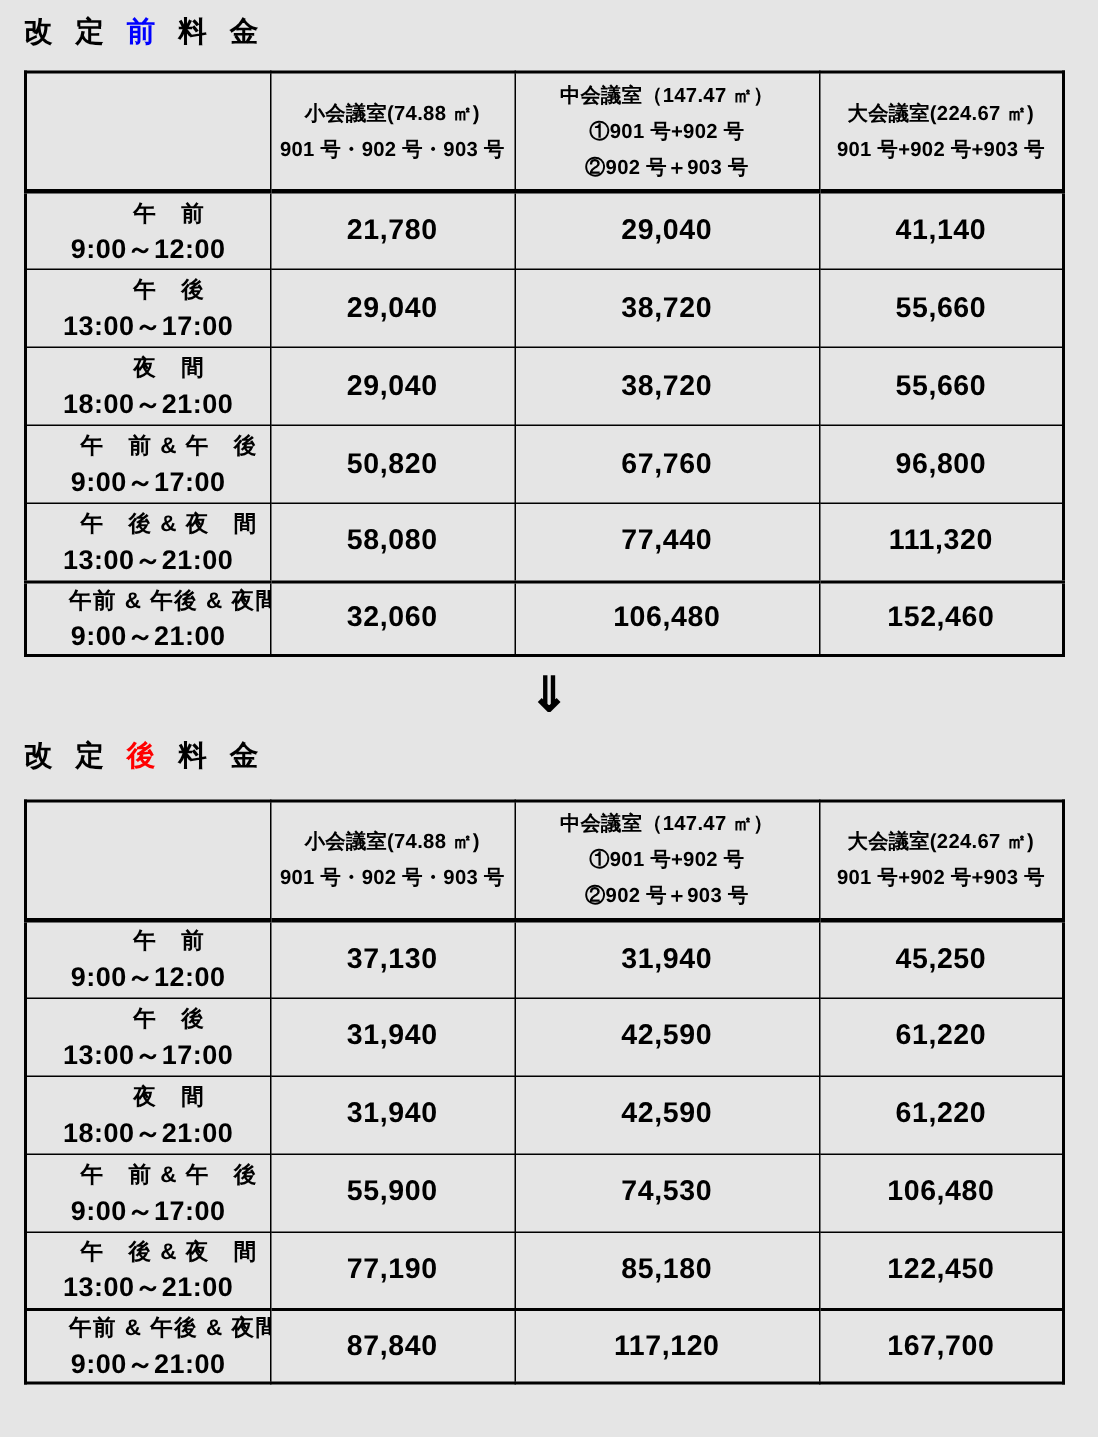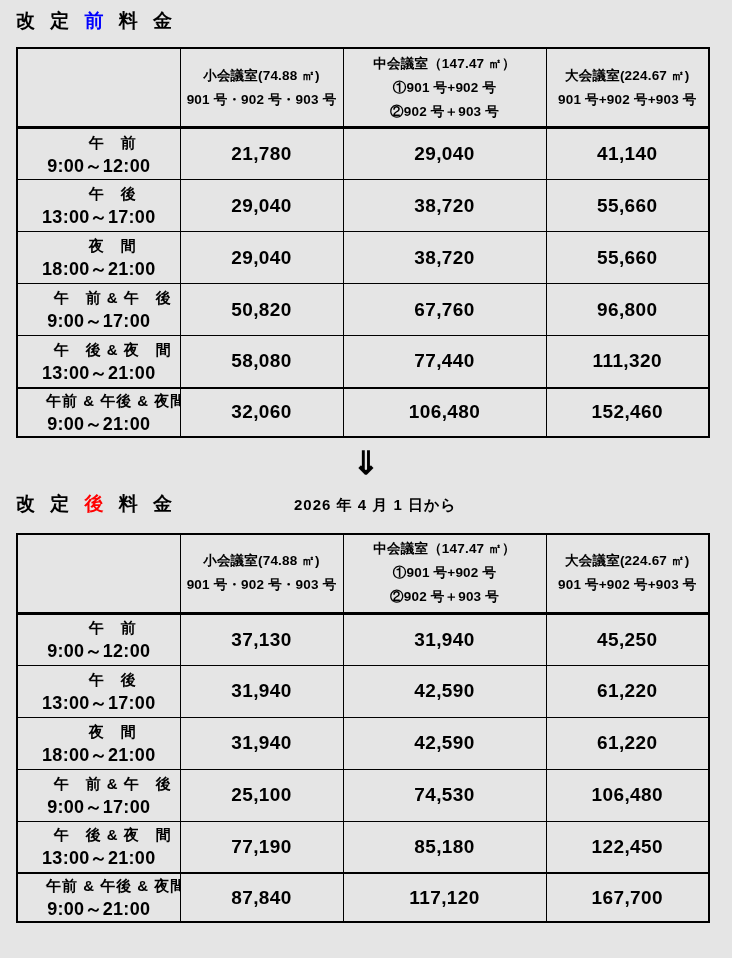--- a/index.html
+++ b/index.html
@@ -194,21 +194,20 @@
       </tr>
     </tbody>
   </table>
 
   <div class="arrow-row">
     <span class="down-arrow">⇓</span>
   </div>
 
   <div class="title-row second">
     <div class="section-title"><span>改 定 </span><span style="color: rgb(255, 0, 0);">後</span><span> 料 金</span></div>
-    <div class="section-date">2026 年 4 月 1 日から</div>
   </div>
 
   <table class="price-table">
     <colgroup>
         <col class="c1">
         <col class="c2">
         <col class="c3">
         <col class="c4">
       </colgroup>
     <thead>
@@ -255,21 +254,21 @@
         </td>
         <td class="price-cell">31,940</td>
         <td class="price-cell">42,590</td>
         <td class="price-cell">61,220</td>
       </tr>
       <tr>
         <td class="slot-cell">
           <div class="slot-label">午　前 &amp; 午　後</div>
           <div class="slot-time">9:00～17:00</div>
         </td>
-        <td class="price-cell">25,100</td>
+        <td class="price-cell">55,900</td>
         <td class="price-cell">74,530</td>
         <td class="price-cell">106,480</td>
       </tr>
       <tr>
         <td class="slot-cell">
           <div class="slot-label">午　後 &amp; 夜　間</div>
           <div class="slot-time">13:00～21:00</div>
         </td>
         <td class="price-cell">77,190</td>
         <td class="price-cell">85,180</td>

